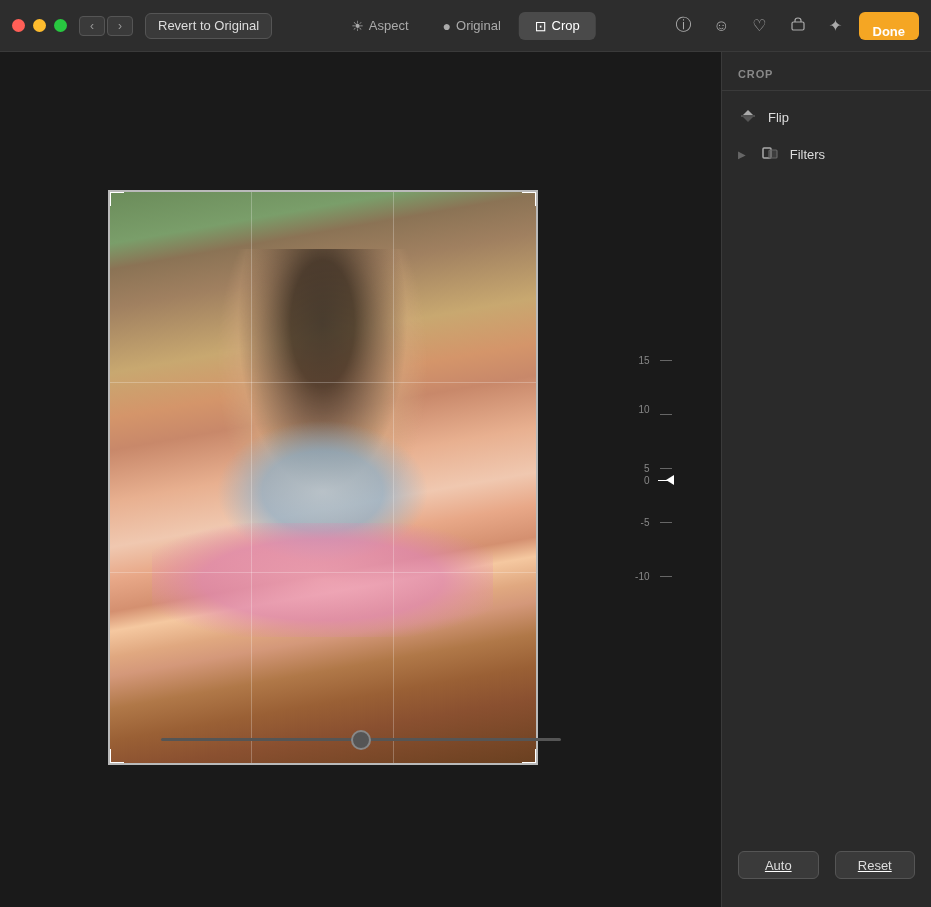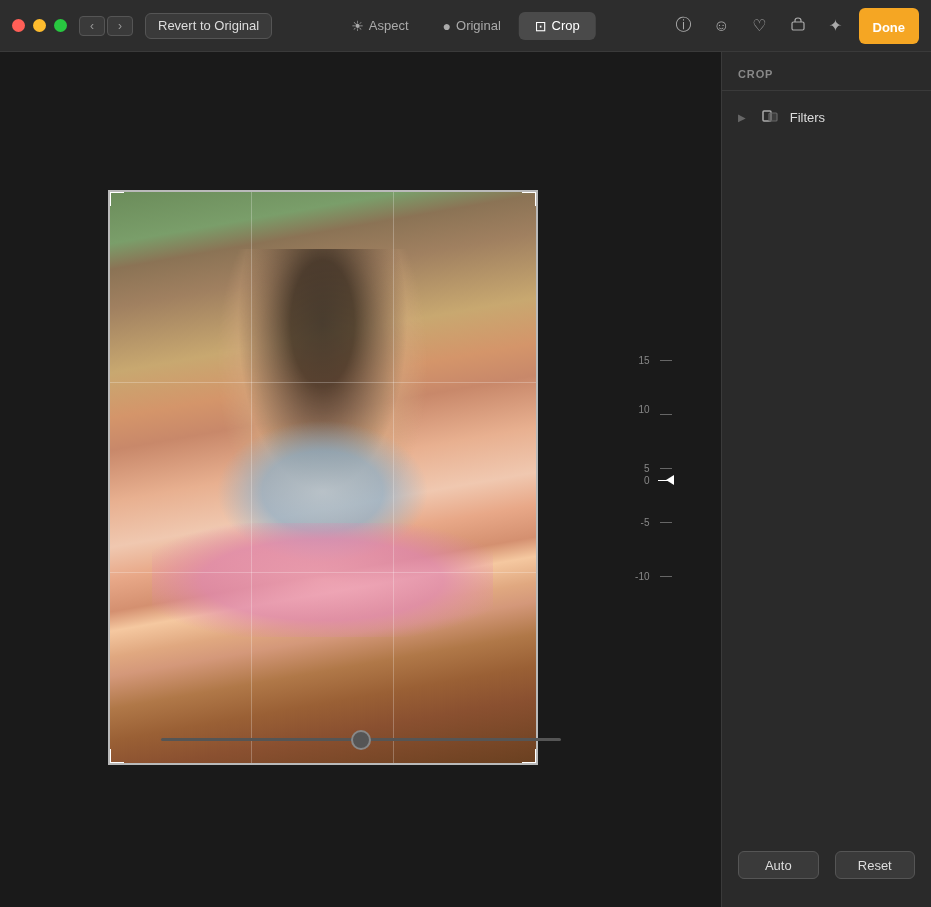--- a/index.html
+++ b/index.html
@@ -129,21 +129,21 @@
 
     .done-btn {
       background: #f5a623;
       border: none;
       border-radius: 6px;
       color: #fff;
       font-size: 13px;
       font-weight: 600;
       padding: 12px 14px;
       cursor: pointer;
-      height: 36px;
+      height: 28px;
     }
 
     
     .main-area {
       display: flex;
       height: calc(907px - 52px);
     }
 
     
     .photo-area {
@@ -291,20 +291,21 @@
       font-size: 10px;
       color: #666;
       margin-right: 4px;
     }
 
     .sidebar-bottom {
       margin-top: auto;
       padding: 12px 16px;
       display: flex;
       gap: 16px;
+      text-decoration: underline;
     }
 
     .auto-btn, .reset-btn {
       flex: 1;
       height: 28px;
       border-radius: 6px;
       border: 1px solid #555;
       background: #3a3a3a;
       color: #ddd;
       font-size: 13px;
@@ -485,20 +486,30 @@
           <div class="slider-thumb"></div>
         </div>
       </div>
     </div>
 
   </div>
 
   <div class="sidebar">
     <div class="crop-label">CROP</div>
 
+    <div class="sidebar-item">
+      <span class="sidebar-item-icon">
+        <svg width="18" height="18" viewBox="0 0 18 18" fill="none">
+          <path d="M9 3L4 8H14L9 3Z" fill="#aaa"></path>
+          <path d="M9 15L4 10H14L9 15Z" fill="#555"></path>
+          <line x1="2" y1="9" x2="16" y2="9" stroke="#777" stroke-width="1"></line>
+        </svg>
+      </span>
+      <span>Flip</span>
+    </div>
 
     <div class="sidebar-item expandable">
       <span class="expand-arrow">▶</span>
       <span class="sidebar-item-icon">
         <svg width="18" height="18" viewBox="0 0 18 18" fill="none">
           <rect x="2" y="4" width="8" height="10" rx="1" stroke="#aaa" stroke-width="1.5" fill="none"></rect>
           <rect x="8" y="6" width="8" height="8" rx="1" stroke="#666" stroke-width="1.2" fill="rgba(80,80,80,0.5)"></rect>
         </svg>
       </span>
       <span>Filters</span>

